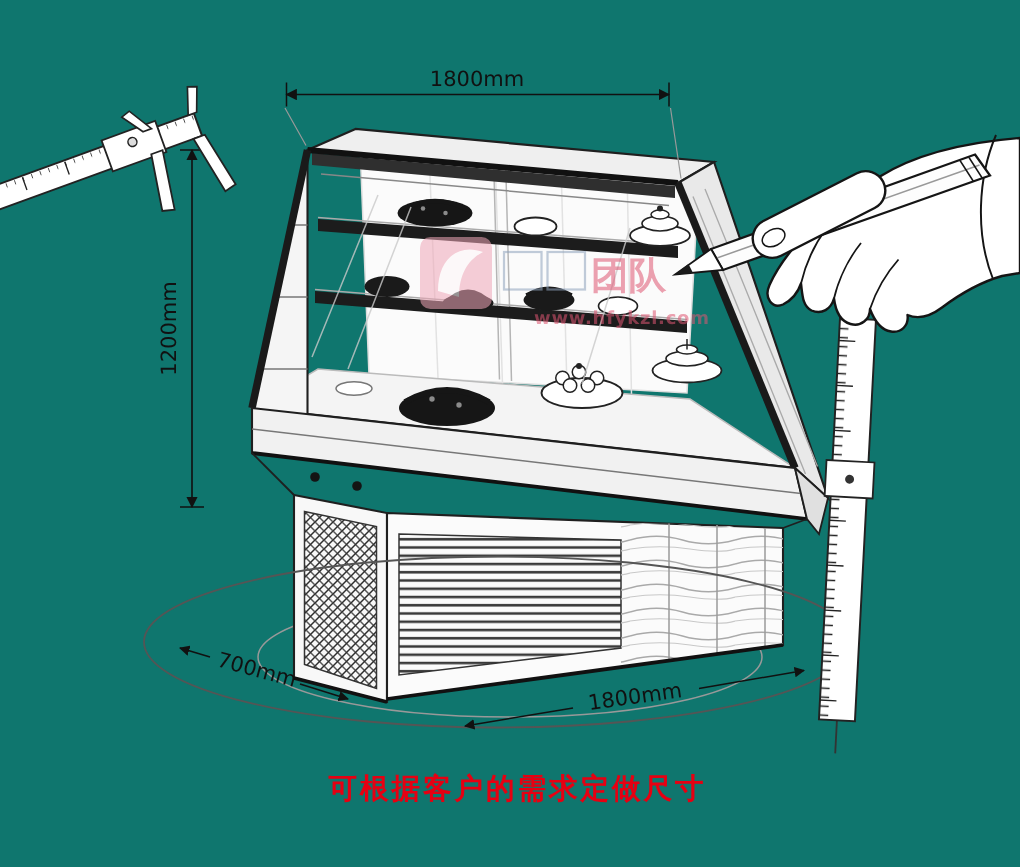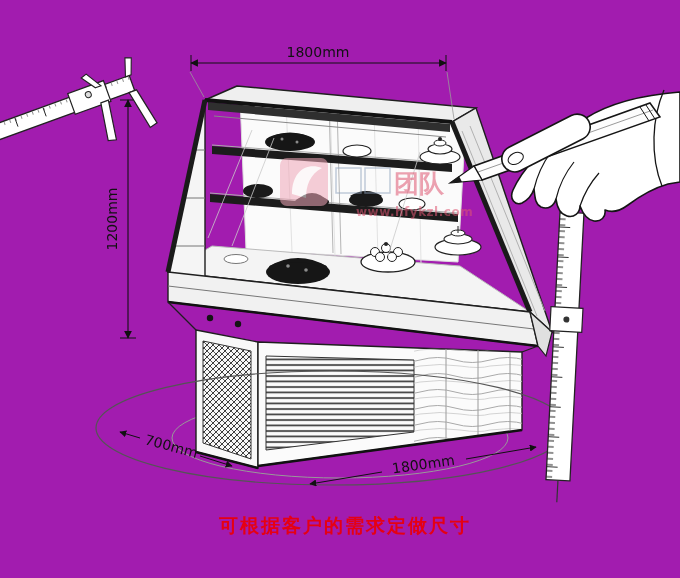--- a/index.html
+++ b/index.html
@@ -1,17 +1,17 @@
 <!DOCTYPE html>
 <html><head>
 <meta charset="utf-8">
 <style>
   html,body{margin:0;padding:0;background:#fff;}
   .stage{
-    position:relative;width:680px;height:578px;background:#a21caf;overflow:hidden;
+    position:relative;width:680px;height:578px;background:#0f766e;overflow:hidden;
     font-family:"DejaVu Sans","Liberation Sans",sans-serif;
   }
   svg{position:absolute;left:0;top:0;}
   text{font-family:"DejaVu Sans","Liberation Sans",sans-serif;}
   .dim-label{font-size:14px;fill:#111;}
   .caption{font-size:19px;font-weight:bold;letter-spacing:2px;}
   .wm-team{font-size:25px;font-weight:bold;}
   .wm-url{font-size:12px;font-weight:bold;letter-spacing:.5px;}
 </style>
 </head>

